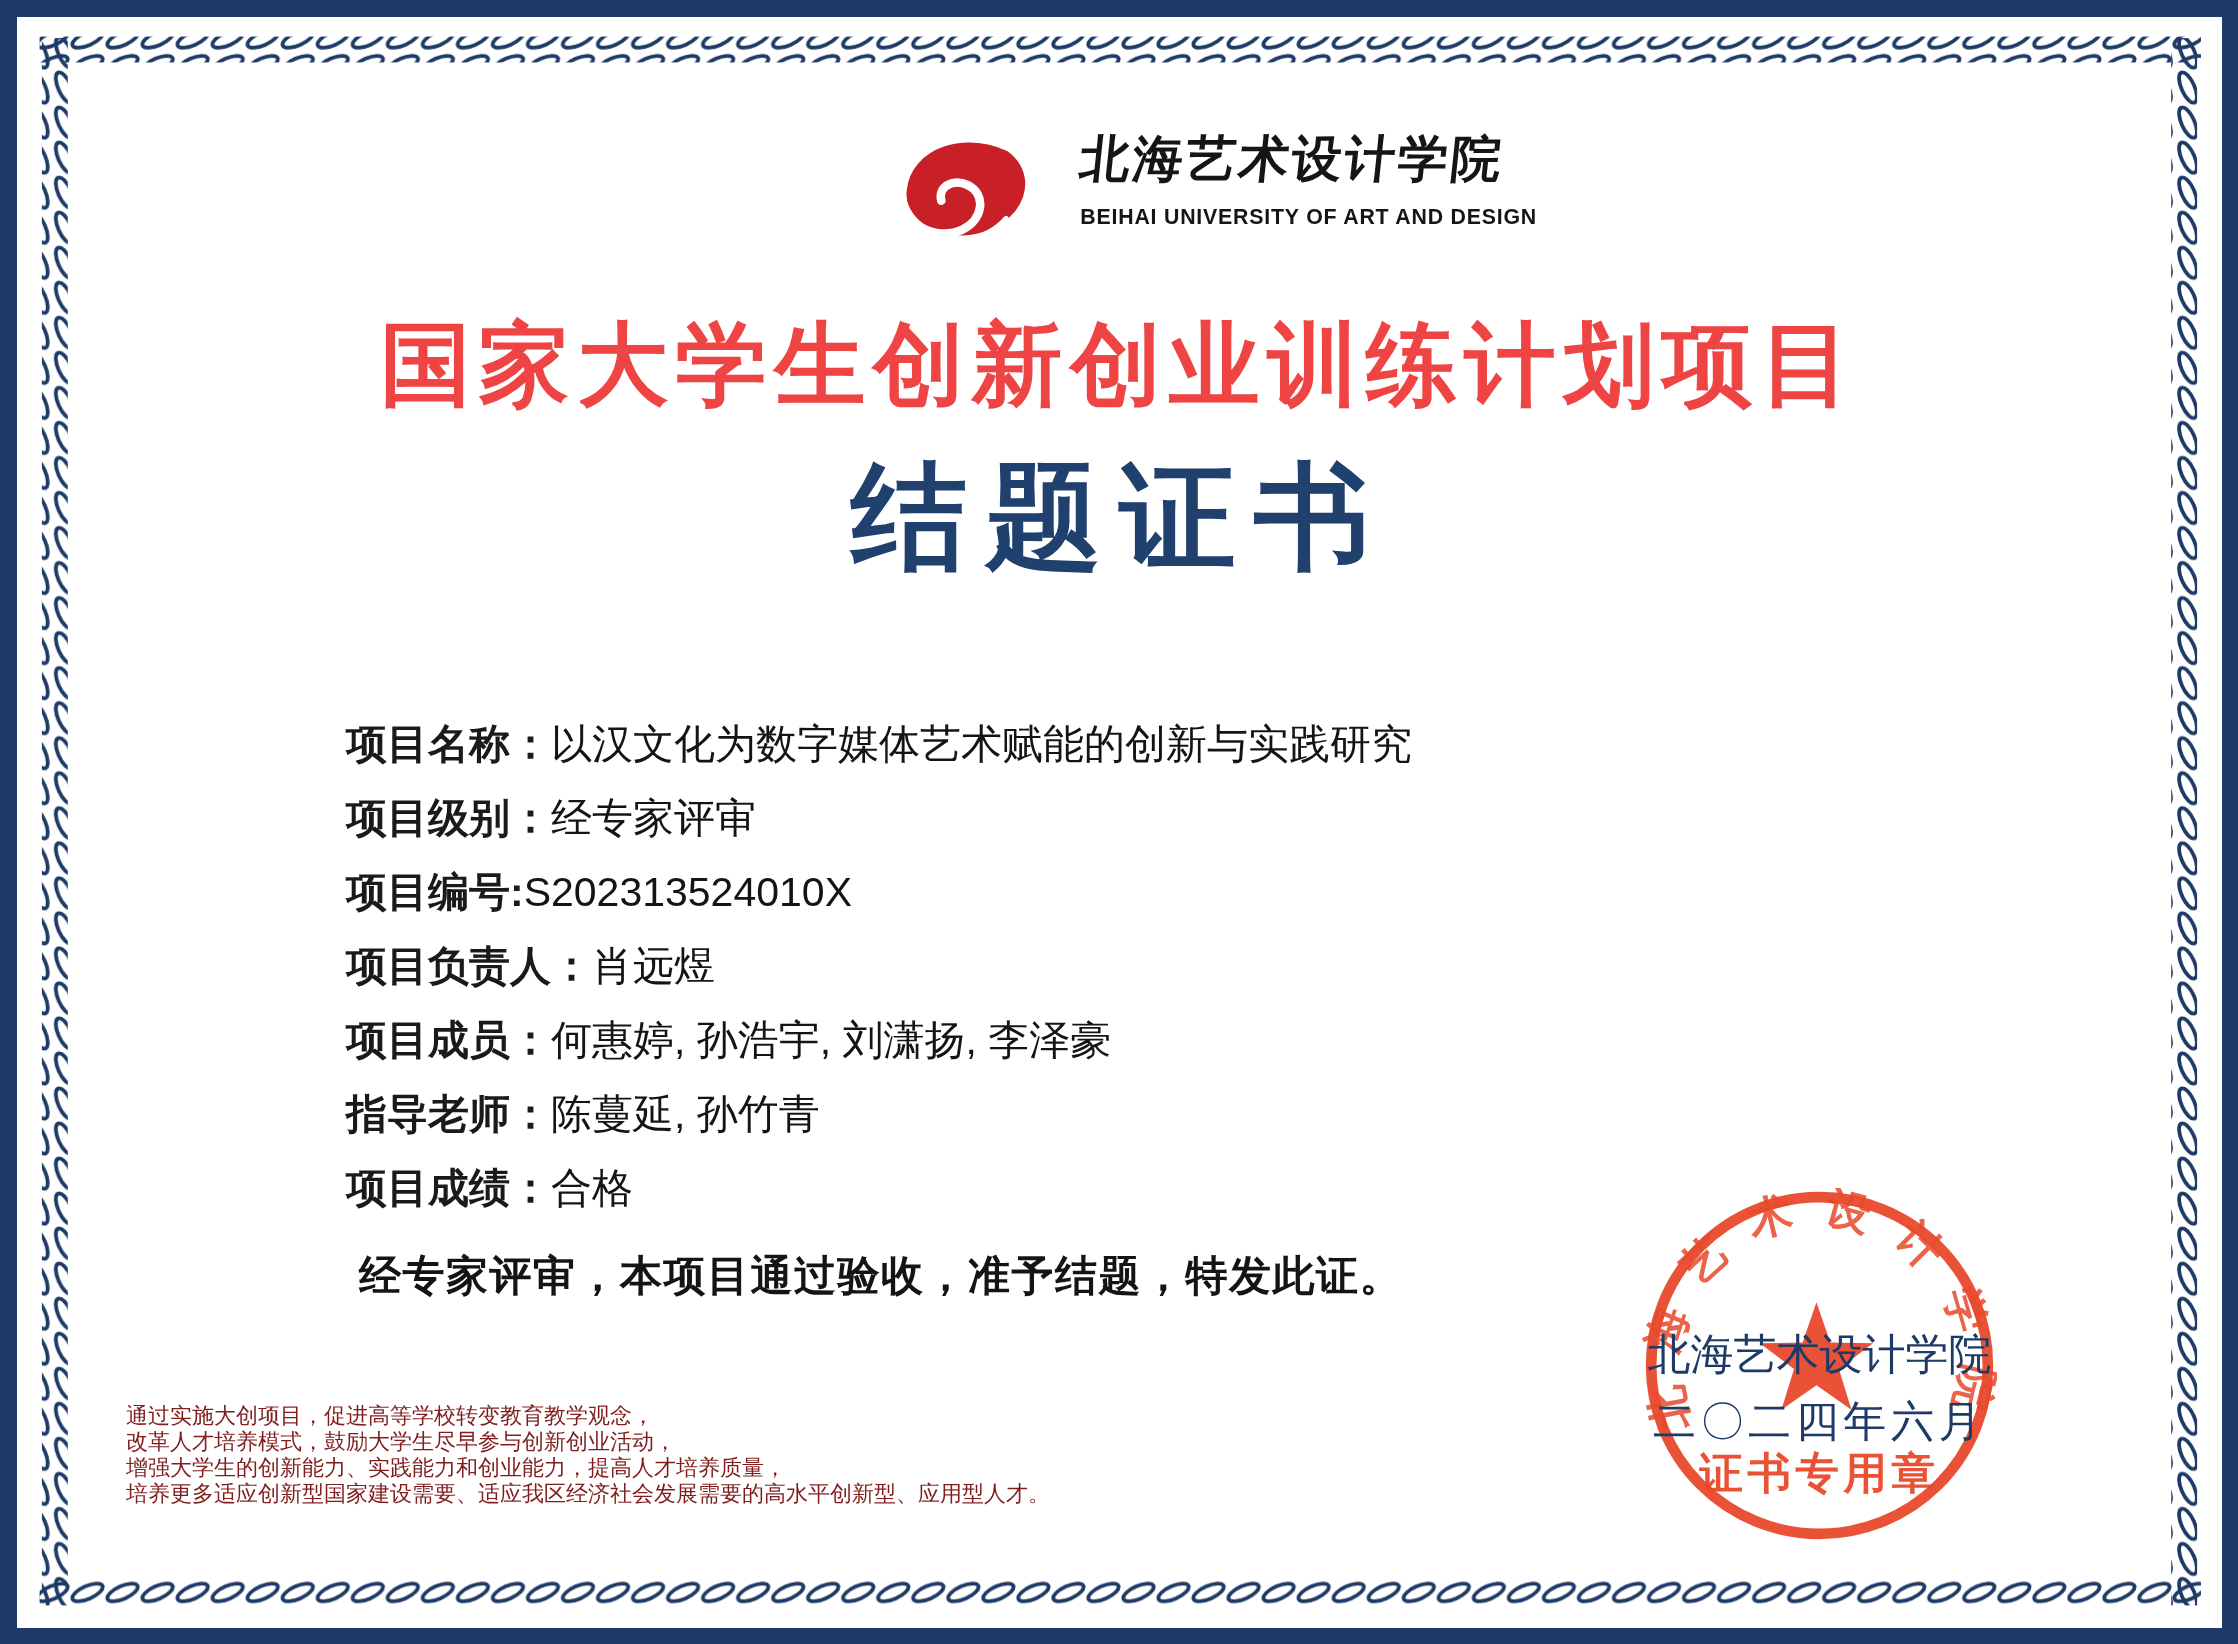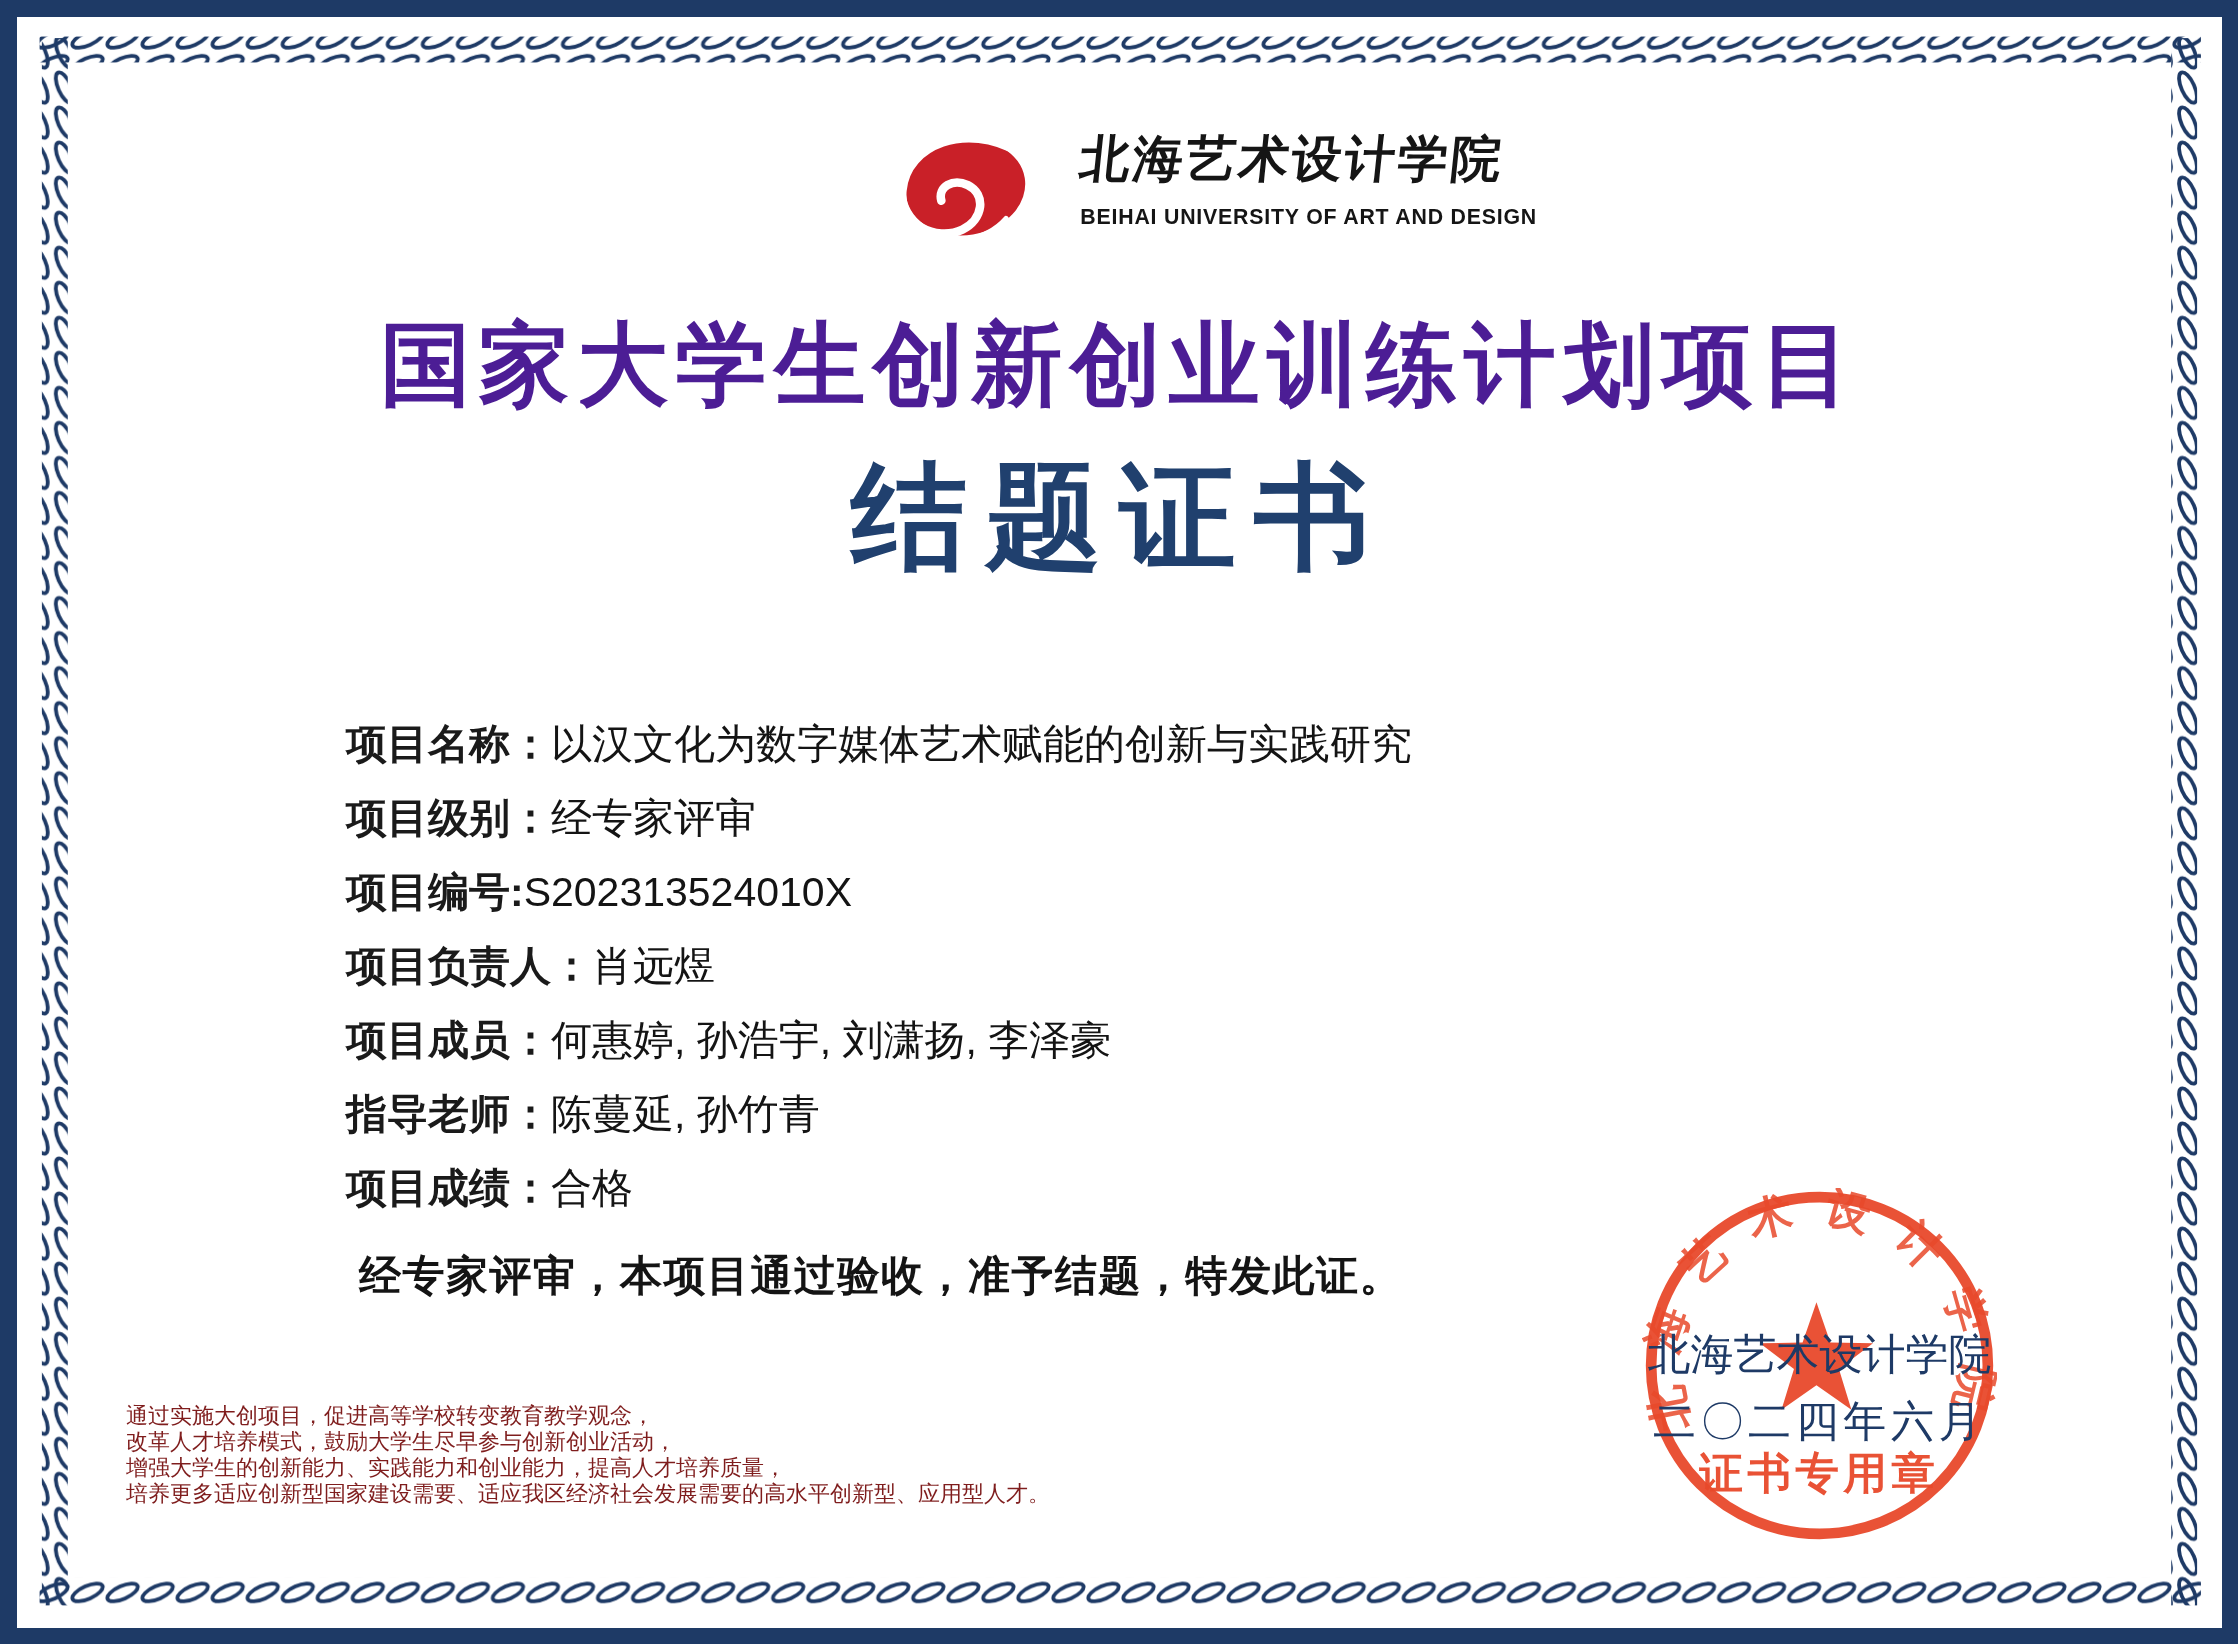--- a/index.html
+++ b/index.html
@@ -35,21 +35,21 @@
     font-family:"Liberation Sans", sans-serif;
     font-size:21.3px;font-weight:700;color:#151515;
     letter-spacing:0.8px;line-height:26px;white-space:nowrap;
   }
 
   
   .title1{
     position:absolute;left:0;top:305px;width:2239px;margin:0;
     text-align:center;
     font-family:"Liberation Serif", serif;
-    font-size:91px;font-weight:700;color:#4c1d95;
+    font-size:91px;font-weight:700;color:#ef4444;
     letter-spacing:7.6px;line-height:122px;white-space:nowrap;
   }
   .title2{
     position:absolute;left:0;top:442px;width:2239px;margin:0;
     text-align:center;
     font-family:"Liberation Serif", serif;
     font-size:116px;font-weight:700;color:#20406e;
     letter-spacing:18.3px;line-height:152px;white-space:nowrap;
   }
 

